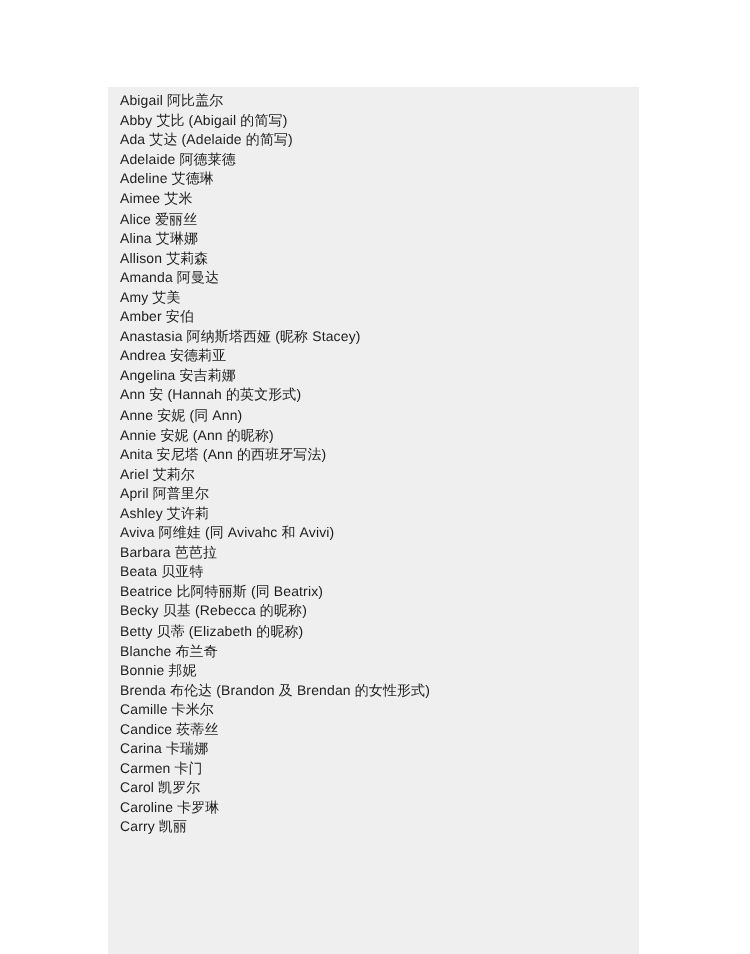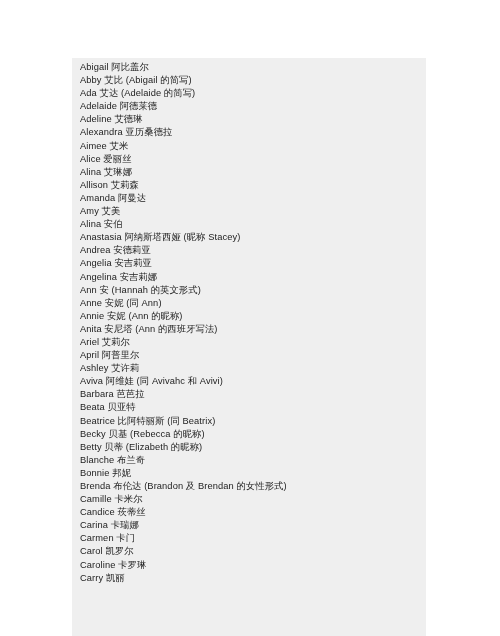--- a/index.html
+++ b/index.html
@@ -46,31 +46,29 @@
 <body>
 
 <div id="page">
   <div id="content-block">
     <ul id="name-list">
         <li>Abigail 阿比盖尔</li>
         <li>Abby 艾比 (Abigail 的简写)</li>
         <li>Ada 艾达 (Adelaide 的简写)</li>
         <li>Adelaide 阿德莱德</li>
         <li>Adeline 艾德琳</li>
-        <li>Alexandra 亚历桑德拉</li>
         <li>Aimee 艾米</li>
         <li>Alice 爱丽丝</li>
         <li>Alina 艾琳娜</li>
         <li>Allison 艾莉森</li>
         <li>Amanda 阿曼达</li>
         <li>Amy 艾美</li>
-        <li>Alina 安伯</li>
+        <li>Amber 安伯</li>
         <li>Anastasia 阿纳斯塔西娅 (昵称 Stacey)</li>
         <li>Andrea 安德莉亚</li>
-        <li>Angelia 安吉莉亚</li>
         <li>Angelina 安吉莉娜</li>
         <li>Ann 安 (Hannah 的英文形式)</li>
         <li>Anne 安妮 (同 Ann)</li>
         <li>Annie 安妮 (Ann 的昵称)</li>
         <li>Anita 安尼塔 (Ann 的西班牙写法)</li>
         <li>Ariel 艾莉尔</li>
         <li>April 阿普里尔</li>
         <li>Ashley 艾许莉</li>
         <li>Aviva 阿维娃 (同 Avivahc 和 Avivi)</li>
         <li>Barbara 芭芭拉</li>

